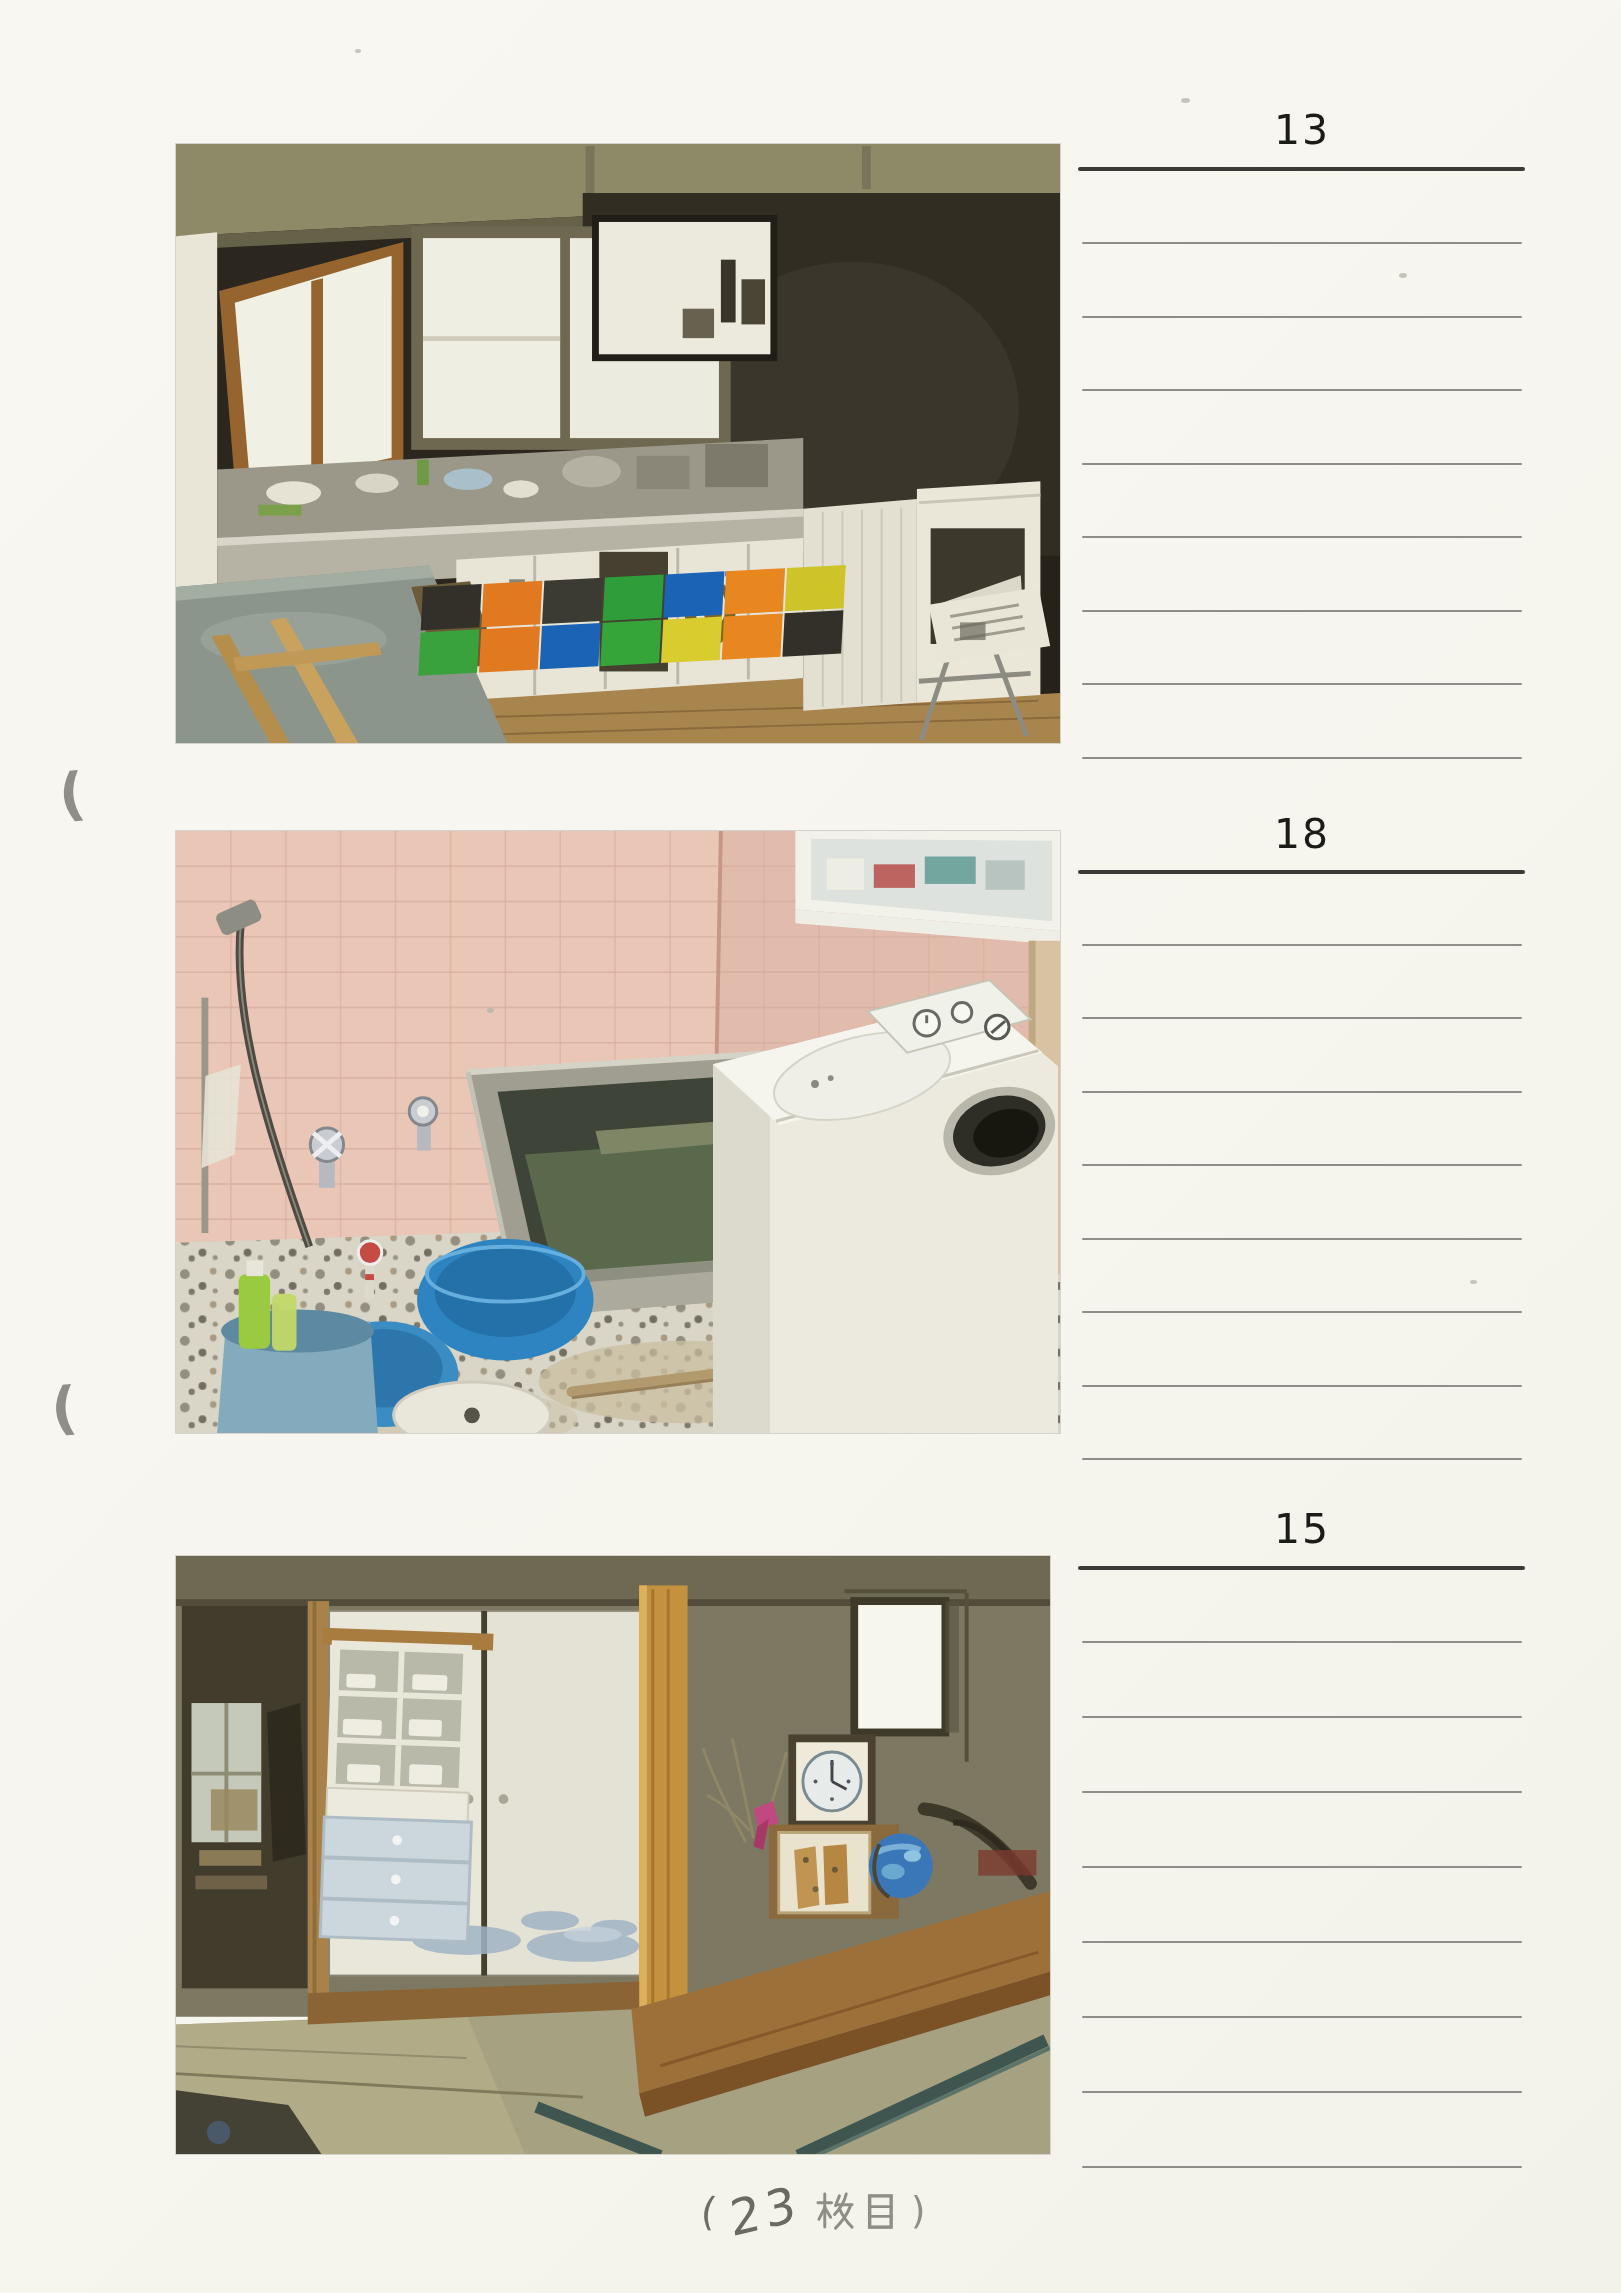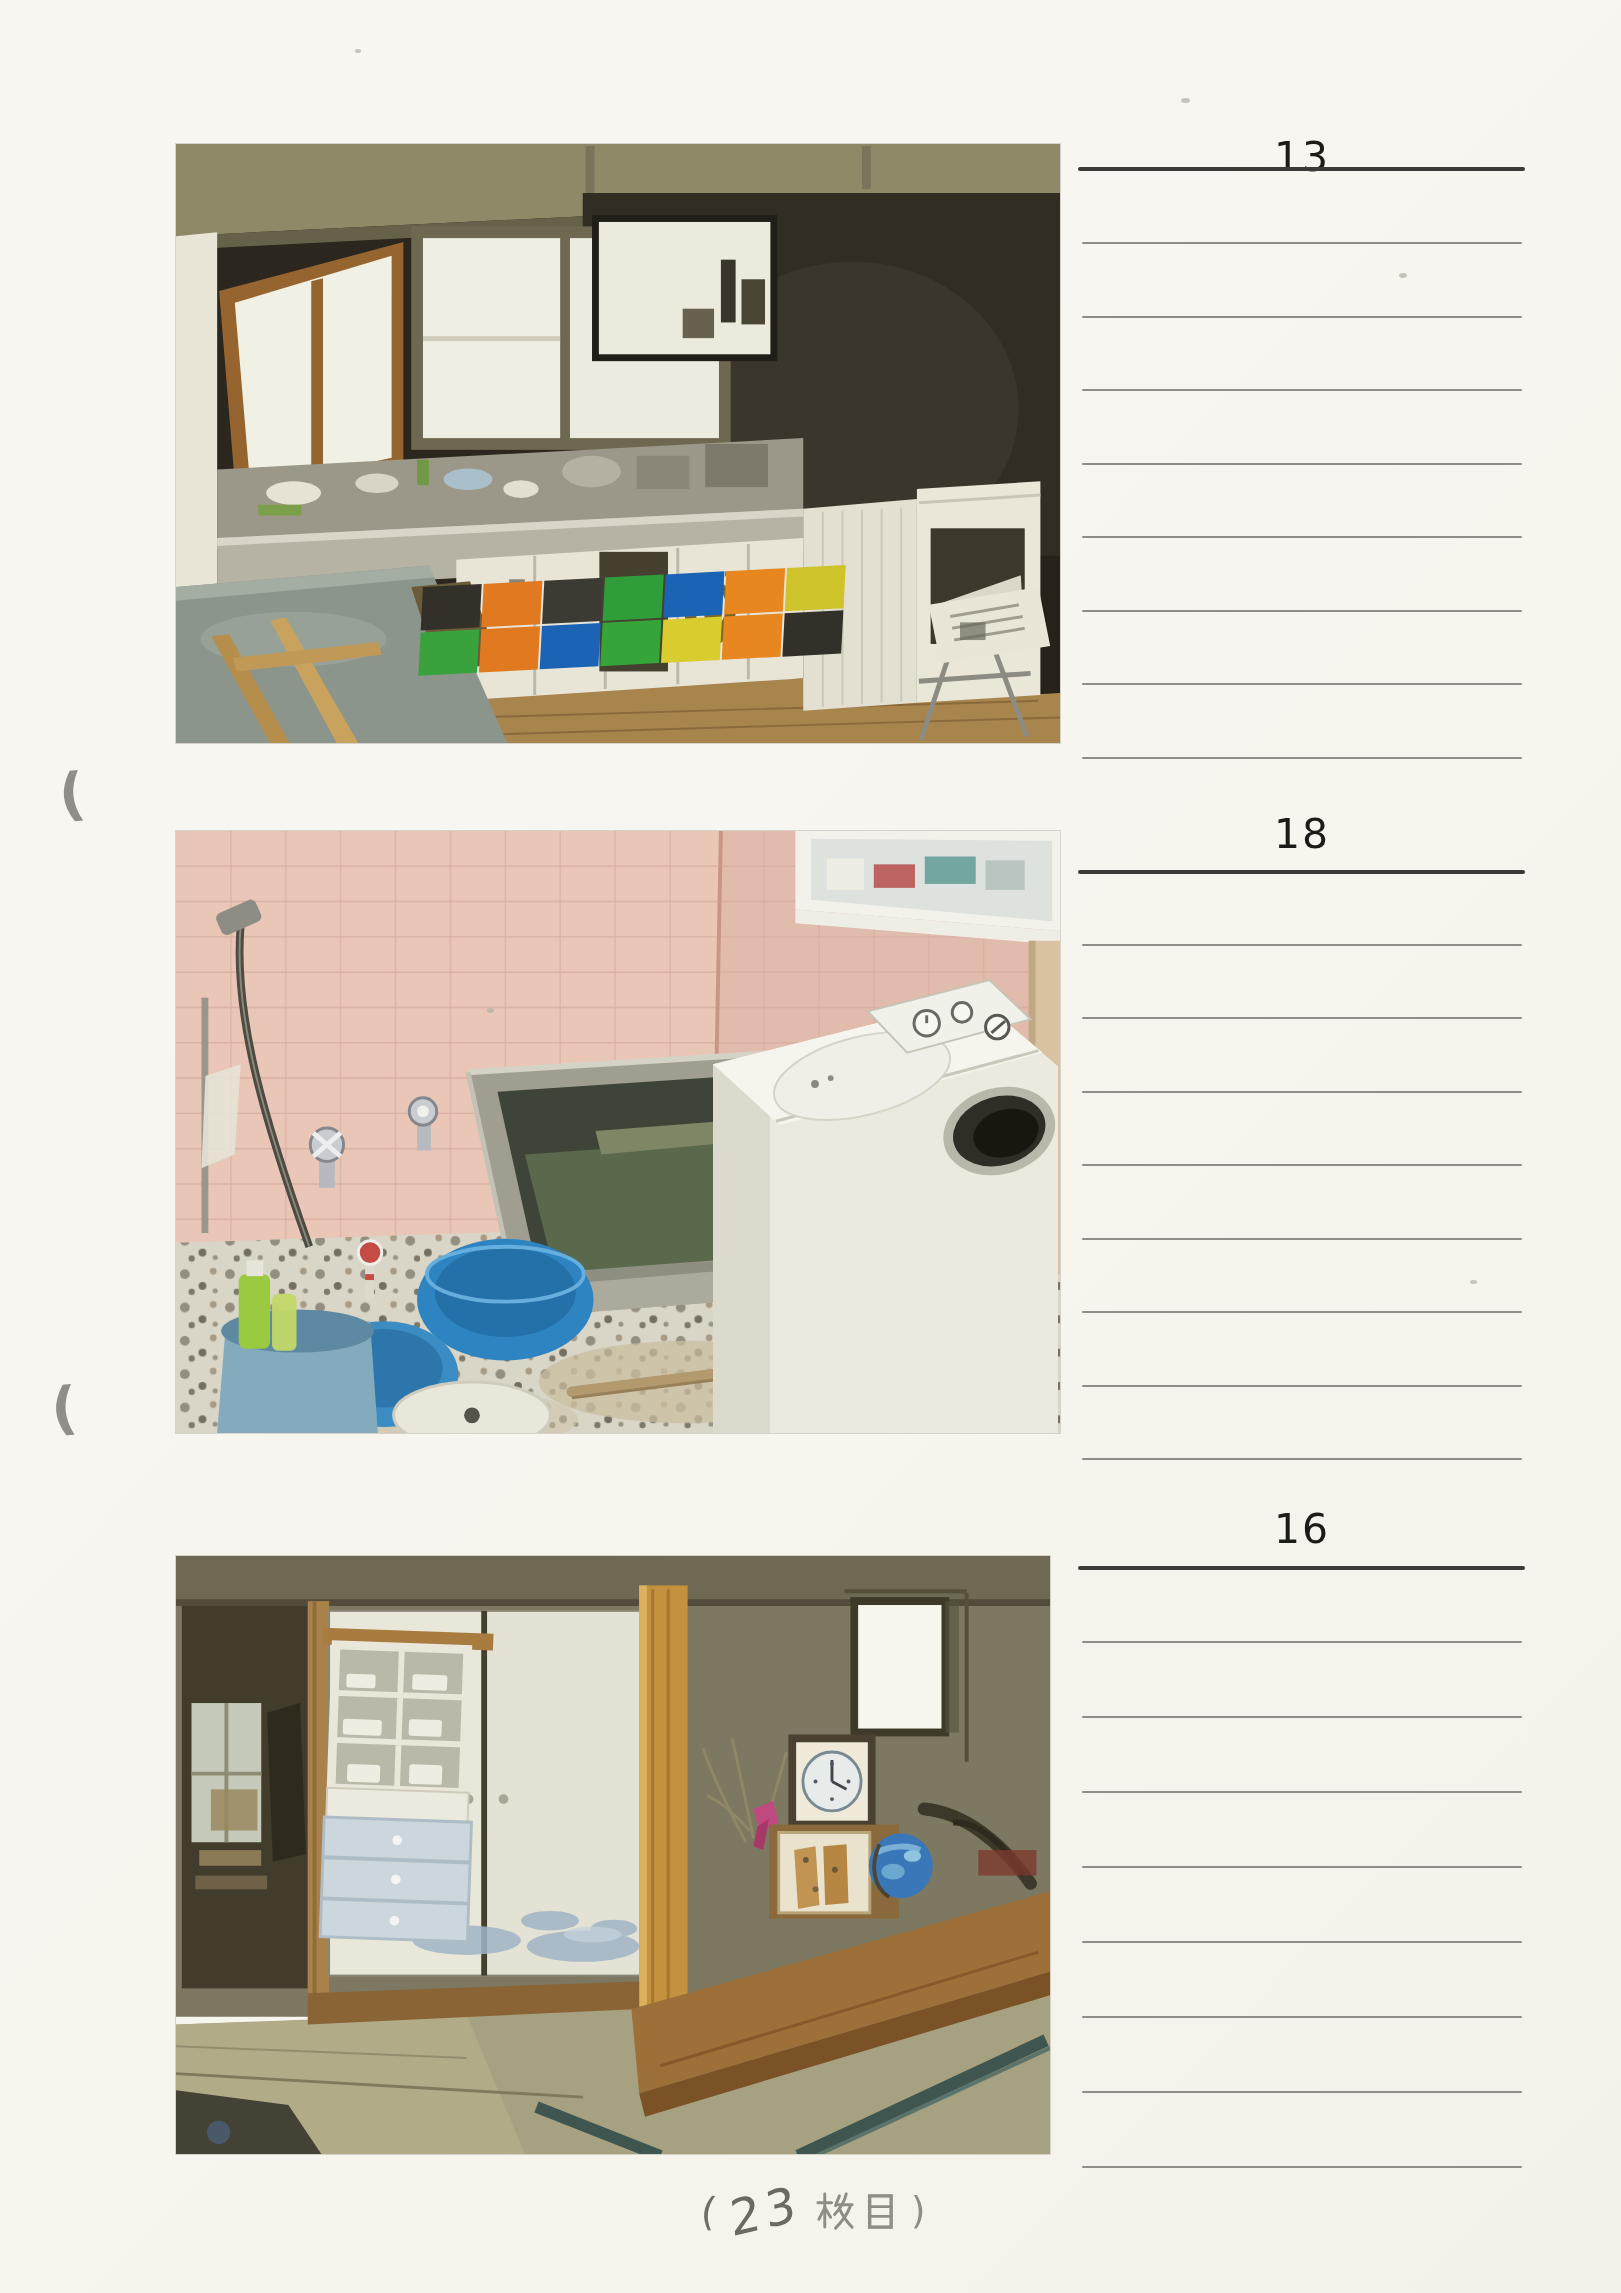--- a/index.html
+++ b/index.html
@@ -14,21 +14,21 @@
   .photo{position:absolute;left:176px;overflow:hidden;box-shadow:0 0 0 1px rgba(60,55,40,.18);}
   .photo svg{display:block;width:100%;height:100%;}
   #photo-13{top:144px;width:884px;height:599px;}
   #photo-14{top:831px;width:884px;height:602px;}
   #photo-15{top:1556px;width:874px;height:598px;}
 
   .section-number{
     position:absolute;left:1083px;width:438px;text-align:center;
     font-size:41px;line-height:1;color:#1b1b18;letter-spacing:2px;
   }
-  #sec13-num{top:110px;margin-top:27px;}
+  #sec13-num{top:110px;}
   #sec14-num{top:814px;}
   #sec15-num{top:1509px;}
 
   .rule{position:absolute;left:1082px;width:440px;height:2px;background:#8e8e88;border-radius:2px;}
   .rule.dark{left:1078px;width:447px;height:3.9px;background:#3a3a36;}
 
   .caption{
     position:absolute;left:627px;top:2172px;width:372px;height:78px;
     display:flex;align-items:center;justify-content:center;gap:13.7px;
     color:#75756c;
@@ -411,21 +411,21 @@
 <div class="rule dark" style="top:870px"></div>
 <div class="rule" style="top:944px"></div>
 <div class="rule" style="top:1017px"></div>
 <div class="rule" style="top:1091px"></div>
 <div class="rule" style="top:1164px"></div>
 <div class="rule" style="top:1238px"></div>
 <div class="rule" style="top:1311px"></div>
 <div class="rule" style="top:1385px"></div>
 <div class="rule" style="top:1458px"></div>
 
-<div class="section-number" id="sec15-num">16</div>
+<div class="section-number" id="sec15-num">15</div>
 <div class="rule dark" style="top:1566px"></div>
 <div class="rule" style="top:1641px"></div>
 <div class="rule" style="top:1716px"></div>
 <div class="rule" style="top:1791px"></div>
 <div class="rule" style="top:1866px"></div>
 <div class="rule" style="top:1941px"></div>
 <div class="rule" style="top:2016px"></div>
 <div class="rule" style="top:2091px"></div>
 <div class="rule" style="top:2166px"></div>
 

